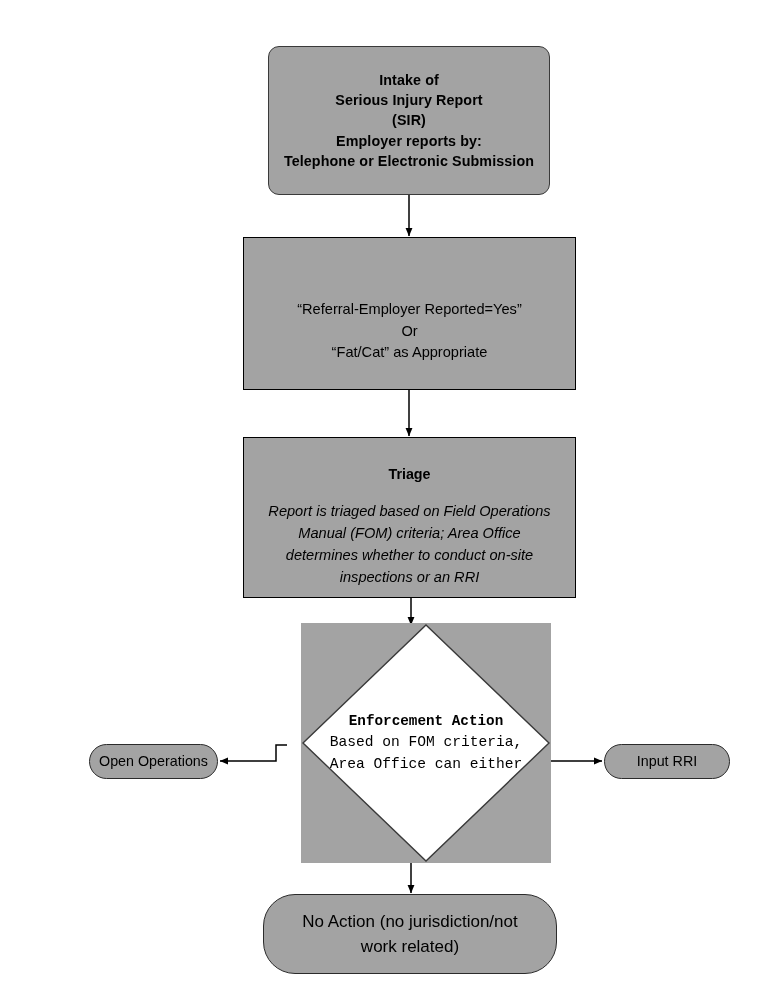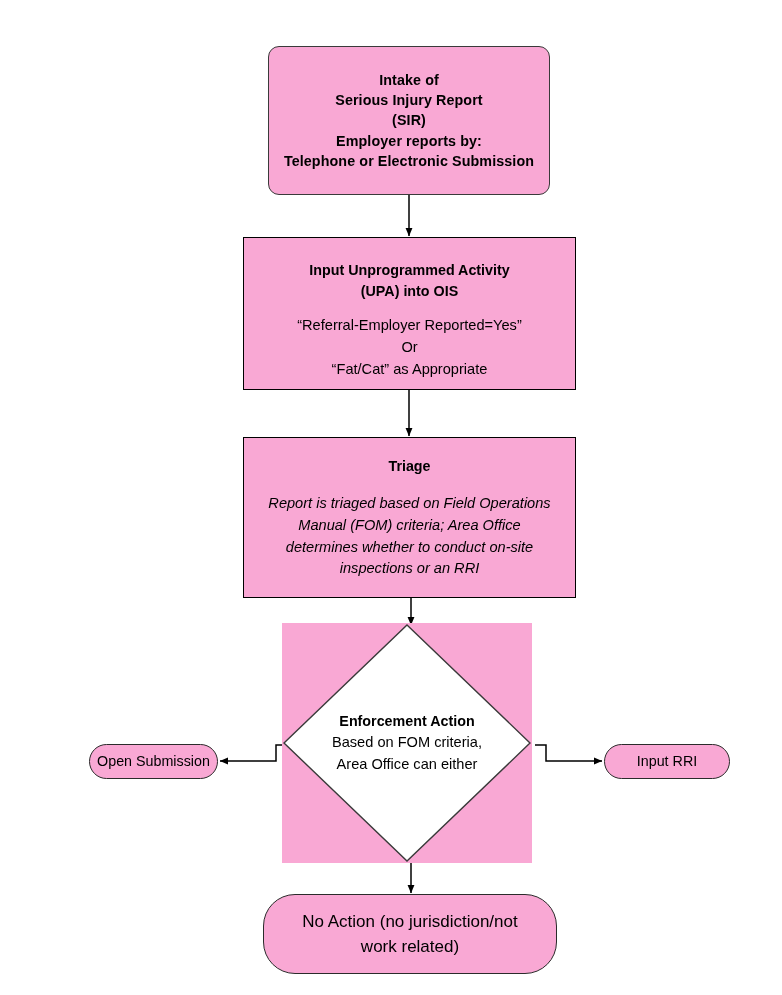--- a/index.html
+++ b/index.html
@@ -20,22 +20,23 @@
     left: 0;
     top: 0;
     width: 782px;
     height: 995px;
   }
   .node {
     position: absolute;
     box-sizing: border-box;
     display: flex;
     align-items: center;
+    justify-content: center;
     text-align: center;
-    background: #f9a8d4;
+    background: #a3a3a3;
   }
   .node-text {
     display: block;
     width: 100%;
     line-height: 1.42;
     white-space: pre-line;
   }
   
   #node-intake {
     left: 268px;
@@ -92,25 +93,26 @@
     font-size: 14.6px;
     font-weight: normal;
     line-height: 1.5;
     white-space: pre-line;
     margin-top: 16px;
     padding: 0 8px;
     font-style: italic;
   }
   
   #node-decision {
-    left: 282px;
+    left: 301px;
     top: 623px;
     width: 250px;
     height: 240px;
     pointer-events: none;
+    font-family: Liberation Mono, monospace;
   }
   #node-decision svg {
     position: absolute;
     left: 0;
     top: 0;
     overflow: visible;
   }
   #node-decision .diamond-label {
     position: absolute;
     left: 0;
@@ -188,22 +190,20 @@
 
 <div class="node" id="node-intake">
   <span class="node-text">Intake of
 Serious Injury Report
 (SIR)
 Employer reports by:
 Telephone or Electronic Submission</span>
 </div>
 
 <div class="node" id="node-upa">
-  <span class="head">Input Unprogrammed Activity
-(UPA) into OIS</span>
   <span class="body">“Referral-Employer Reported=Yes”
 Or
 “Fat/Cat” as Appropriate</span>
 </div>
 
 <div class="node" id="node-triage">
   <span class="head">Triage</span>
   <span class="body">Report is triaged based on Field Operations
 Manual (FOM) criteria; Area Office
 determines whether to conduct on-site
@@ -215,21 +215,21 @@
     <polygon points="125,2 248,120 125,238 2,120" fill="#ffffff" stroke="#3a3a3a" stroke-width="1.4"></polygon>
   </svg>
   <div class="diamond-label">
     <div class="head">Enforcement Action</div>
     <div class="body">Based on FOM criteria,
 Area Office can either</div>
   </div>
 </div>
 
 <div class="node" id="node-open-inspection">
-  <span class="node-text">Open Submission</span>
+  <span class="node-text">Open Operations</span>
 </div>
 
 <div class="node" id="node-open-rri">
   <span class="node-text">Input RRI</span>
 </div>
 
 <div class="node" id="node-no-action">
   <span class="node-text">No Action (no jurisdiction/not work related)</span>
 </div>
 

